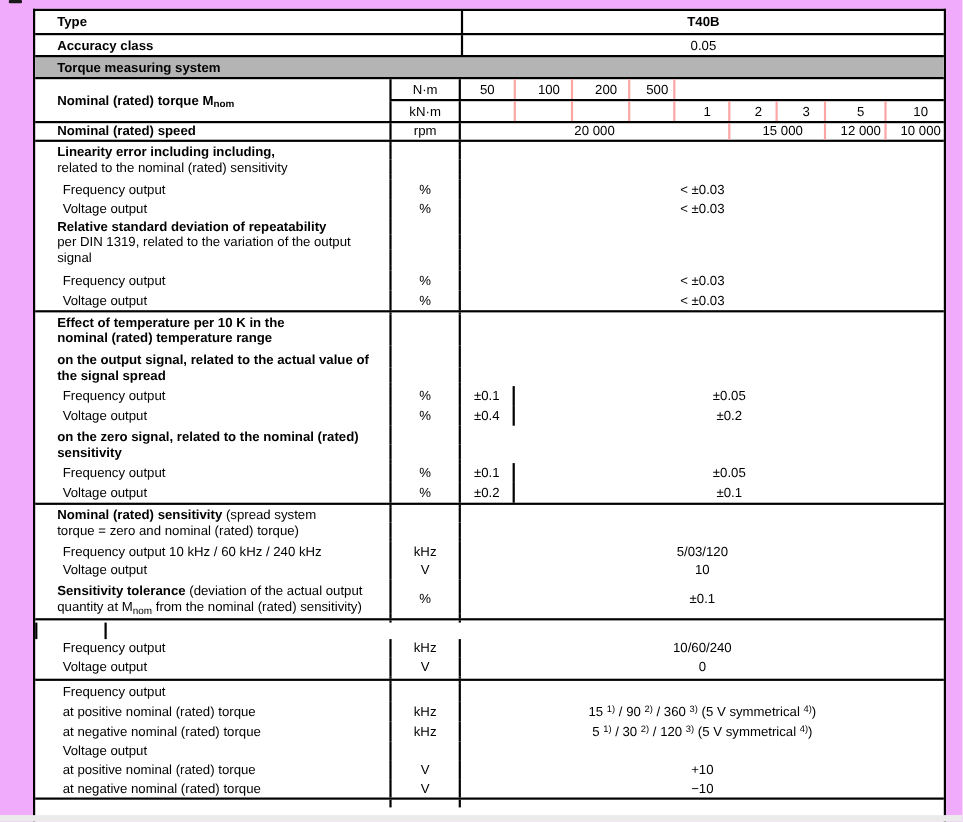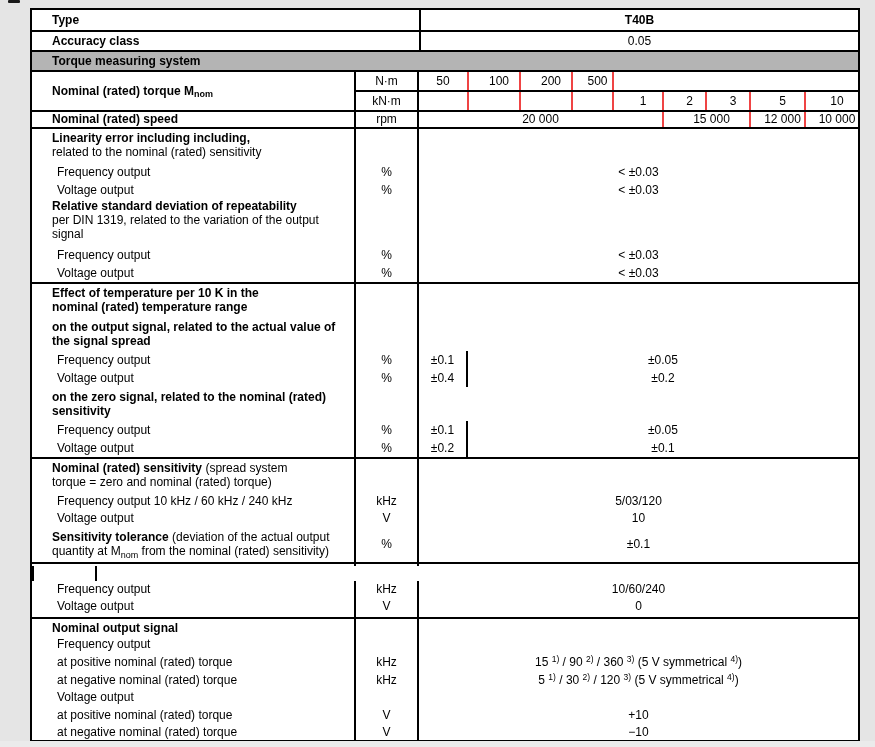--- a/index.html
+++ b/index.html
@@ -1,36 +1,36 @@
 <!DOCTYPE html>
 <html style="--bar: #b4b4b4; --band: #ebebeb;"><head>
 <meta charset="utf-8">
 <style>
   * { margin:0; padding:0; box-sizing:border-box; }
   html,body { background:#fff; }
   body { width:875px; height:747px; position:relative; overflow:hidden;
          font-family:"Liberation Sans", sans-serif; color:#000; }
-  .page { position:absolute; inset:0; background:#e5e5e5; overflow:hidden; }
+  .page { position:absolute; inset:0; background:#f0abfc; overflow:hidden; }
   .artifact { position:absolute; left:8px; top:0; width:12px; height:3px; background:#1a1a1a; border-radius:1px; }
   .tbl { position:absolute; left:30px; top:8px; width:830px; height:739px;
          border:2px solid #000; border-bottom:none; background:#fff; font-size:12px; }
   .row { display:flex; border-top:2px solid #000; }
   .tbl > .row:first-child { border-top:none; }
   .h20 { height:20px; line-height:16px; }
   .lab { padding-left:20px; font-weight:bold; display:flex; align-items:center; white-space:nowrap; }
   .val { flex:1; border-left:2px solid #000; display:flex; align-items:center; justify-content:center; }
   .bar { height:20px; background:var(--bar,#b4b4b4); font-weight:bold;
          padding-left:20px; display:flex; align-items:center; }
   .tlab { width:322px; padding-left:20px; font-weight:bold; display:flex; align-items:center; white-space:nowrap; }
   .tright { flex:1; display:flex; flex-direction:column; }
   .trow { display:flex; }
   .ucell { width:65px; border-left:2px solid #000; border-right:2px solid #000;
            display:flex; align-items:center; justify-content:center; }
   .vc { display:flex; align-items:center; justify-content:center; }
-  .bl { border-left:2px solid #ef4444;padding-left:10px; }
+  .bl { border-left:2px solid #fca5a5;padding-left:10px; }
   .sec { border-top:2px solid #000; }
   .srow { display:flex; }
   .sl { width:322px; padding-left:20px; white-space:nowrap; overflow:visible; }
   .sl.ind { padding-left:25px; }
   .su { width:65px; border-left:2px solid #000; border-right:2px solid #000; text-align:center; }
   .sv { flex:1; text-align:center; }
   .split { display:flex; text-align:center; }
   .sva { width:49px; border-right:2px solid #000; display:flex; align-items:center; justify-content:center; }
   .svb { flex:1; display:flex; align-items:center; justify-content:center; }
   .b { font-weight:bold; }
@@ -334,25 +334,20 @@
           <div class="sv"></div>
         </div>
     </div>
 
     <div class="sec">
       <div class="srow g2">
           <div class="sl"></div>
           <div class="su"></div>
           <div class="sv"></div>
         </div>
-      <div class="srow r15">
-        <div class="sl b">Nominal output signal</div>
-          <div class="su"></div>
-          <div class="sv"></div>
-      </div>
       <div class="srow r17">
         <div class="sl ind">Frequency output</div>
           <div class="su"></div>
           <div class="sv"></div>
       </div>
       <div class="srow r18">
         <div class="sl ind">at positive nominal (rated) torque</div>
         <div class="su">kHz</div>
         <div class="sv"><span>15 </span><span class="sp">1)</span><span> / 90 </span><span class="sp">2)</span><span> / 360 </span><span class="sp">3)</span><span> (5 V symmetrical </span><span class="sp">4)</span><span>)</span></div>
       </div>

